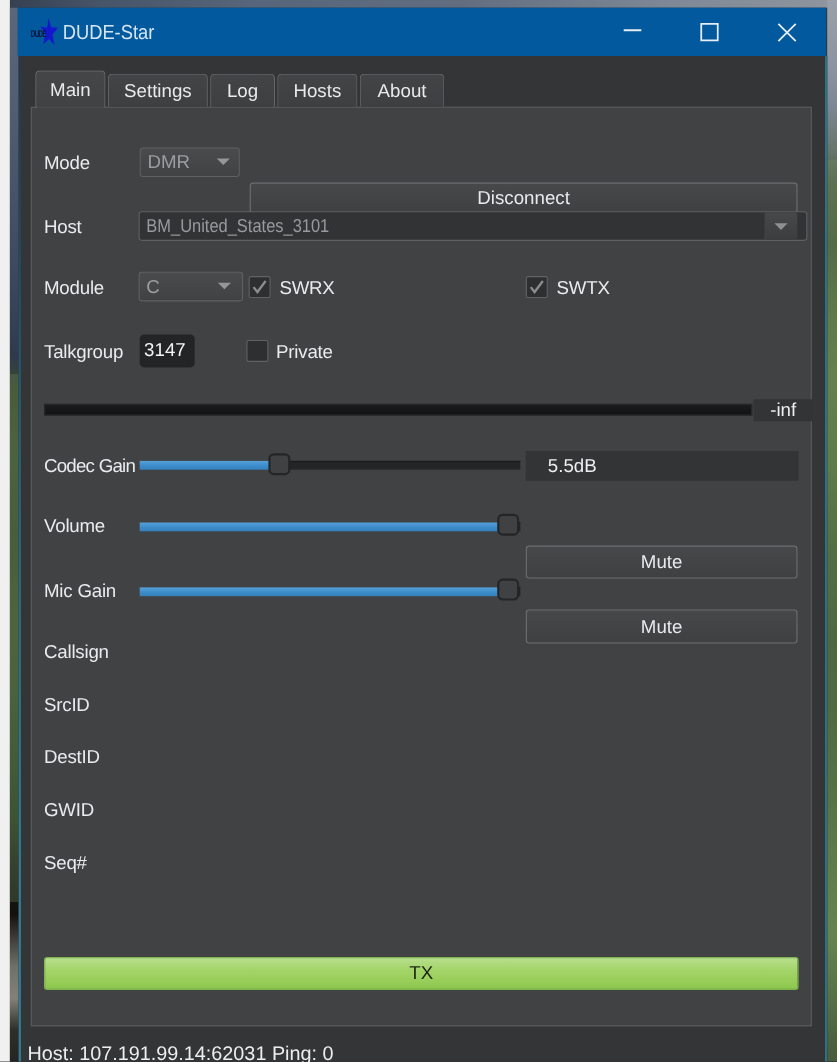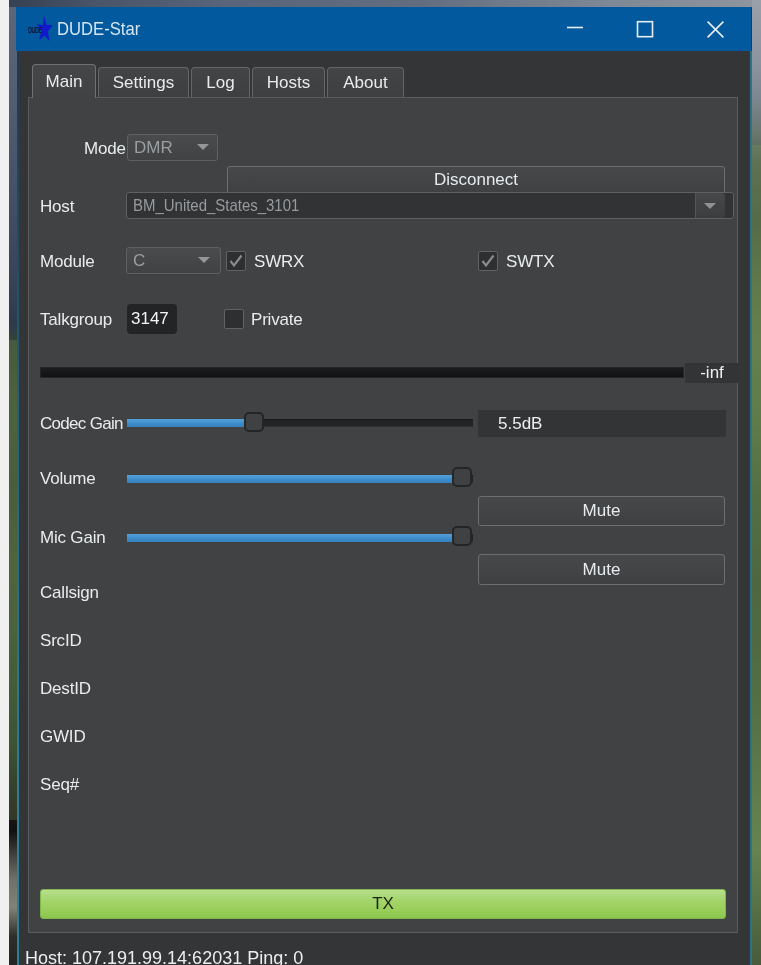--- a/index.html
+++ b/index.html
@@ -81,21 +81,21 @@
 <div class="abs" id="winbody"></div>
 <div class="abs" id="lborder"></div>
 <div class="abs" id="pane"></div>
 
 <div class="tab" style="left:32px; top:64px; width:64px; height:34px; line-height:33px; z-index:3;">Main</div>
 <div class="tab inactive" style="left:98px; top:67px; width:91px; height:30px; line-height:29px;">Settings</div>
 <div class="tab inactive" style="left:191px; top:67px; width:59px; height:30px; line-height:29px;">Log</div>
 <div class="tab inactive" style="left:252px; top:67px; width:73px; height:30px; line-height:29px;">Hosts</div>
 <div class="tab inactive" style="left:327px; top:67px; width:77px; height:30px; line-height:29px;">About</div>
 
-<div class="lbl" style="left:40px; top:139px;margin-left:44px;">Mode</div>
+<div class="lbl" style="left:40px; top:139px;">Mode</div>
 <div class="combo" style="left:127px; top:134px; width:91px; height:27px; line-height:25px; padding-left:6px;">DMR
   <div class="arrow" style="left:69px; top:9px;"></div>
 </div>
 <div class="btn" style="left:227px; top:134px; width:498px; height:28px;">Disconnect</div>
 
 <div class="lbl" style="left:40px; top:197px;">Host</div>
 <div class="combo" style="left:126px; top:192px; width:608px; height:27px; line-height:25px; padding-left:6px; background:#323334; color:#979b9e;"><span style="display:inline-block; transform:scaleX(0.88); transform-origin:0 50%;">BM_United_States_3101</span>
   <div class="abs" style="left:568px; top:0px; width:30px; height:25px; background:linear-gradient(180deg,#47484a,#3c3d3f); border-left:1px solid #545658; border-radius:0 3px 3px 0;"></div>
   <div class="arrow" style="left:577px; top:10px; border-top-color:#8e9092;"></div>
 </div>
@@ -144,15 +144,15 @@
 <div class="btn" style="left:478px; top:522px; width:247px; height:31px;">Mute</div>
 
 <div class="lbl" style="left:40px; top:583px;">Callsign</div>
 <div class="lbl" style="left:40px; top:631px;">SrcID</div>
 <div class="lbl" style="left:40px; top:679px;">DestID</div>
 <div class="lbl" style="left:40px; top:727px;">GWID</div>
 <div class="lbl" style="left:40px; top:775px;">Seq#</div>
 
 <div class="abs" style="left:40px; top:870px; width:686px; height:30px; border-radius:3px;
   background:linear-gradient(180deg,#b7df8d 0%,#a5d56c 35%,#97cd58 75%,#8cc64f 100%);
-  border:1px solid #7fb64b; color:#1c2413; font-size:17px; text-align:center; line-height:28px;margin-top:19px;">TX</div>
+  border:1px solid #7fb64b; color:#1c2413; font-size:17px; text-align:center; line-height:28px;">TX</div>
 
 <div class="lbl" style="left:25px; top:948px; font-size:18px; color:#eceeef; letter-spacing:0;">Host: 107.191.99.14:62031 Ping: 0</div>
 
 </body></html>

